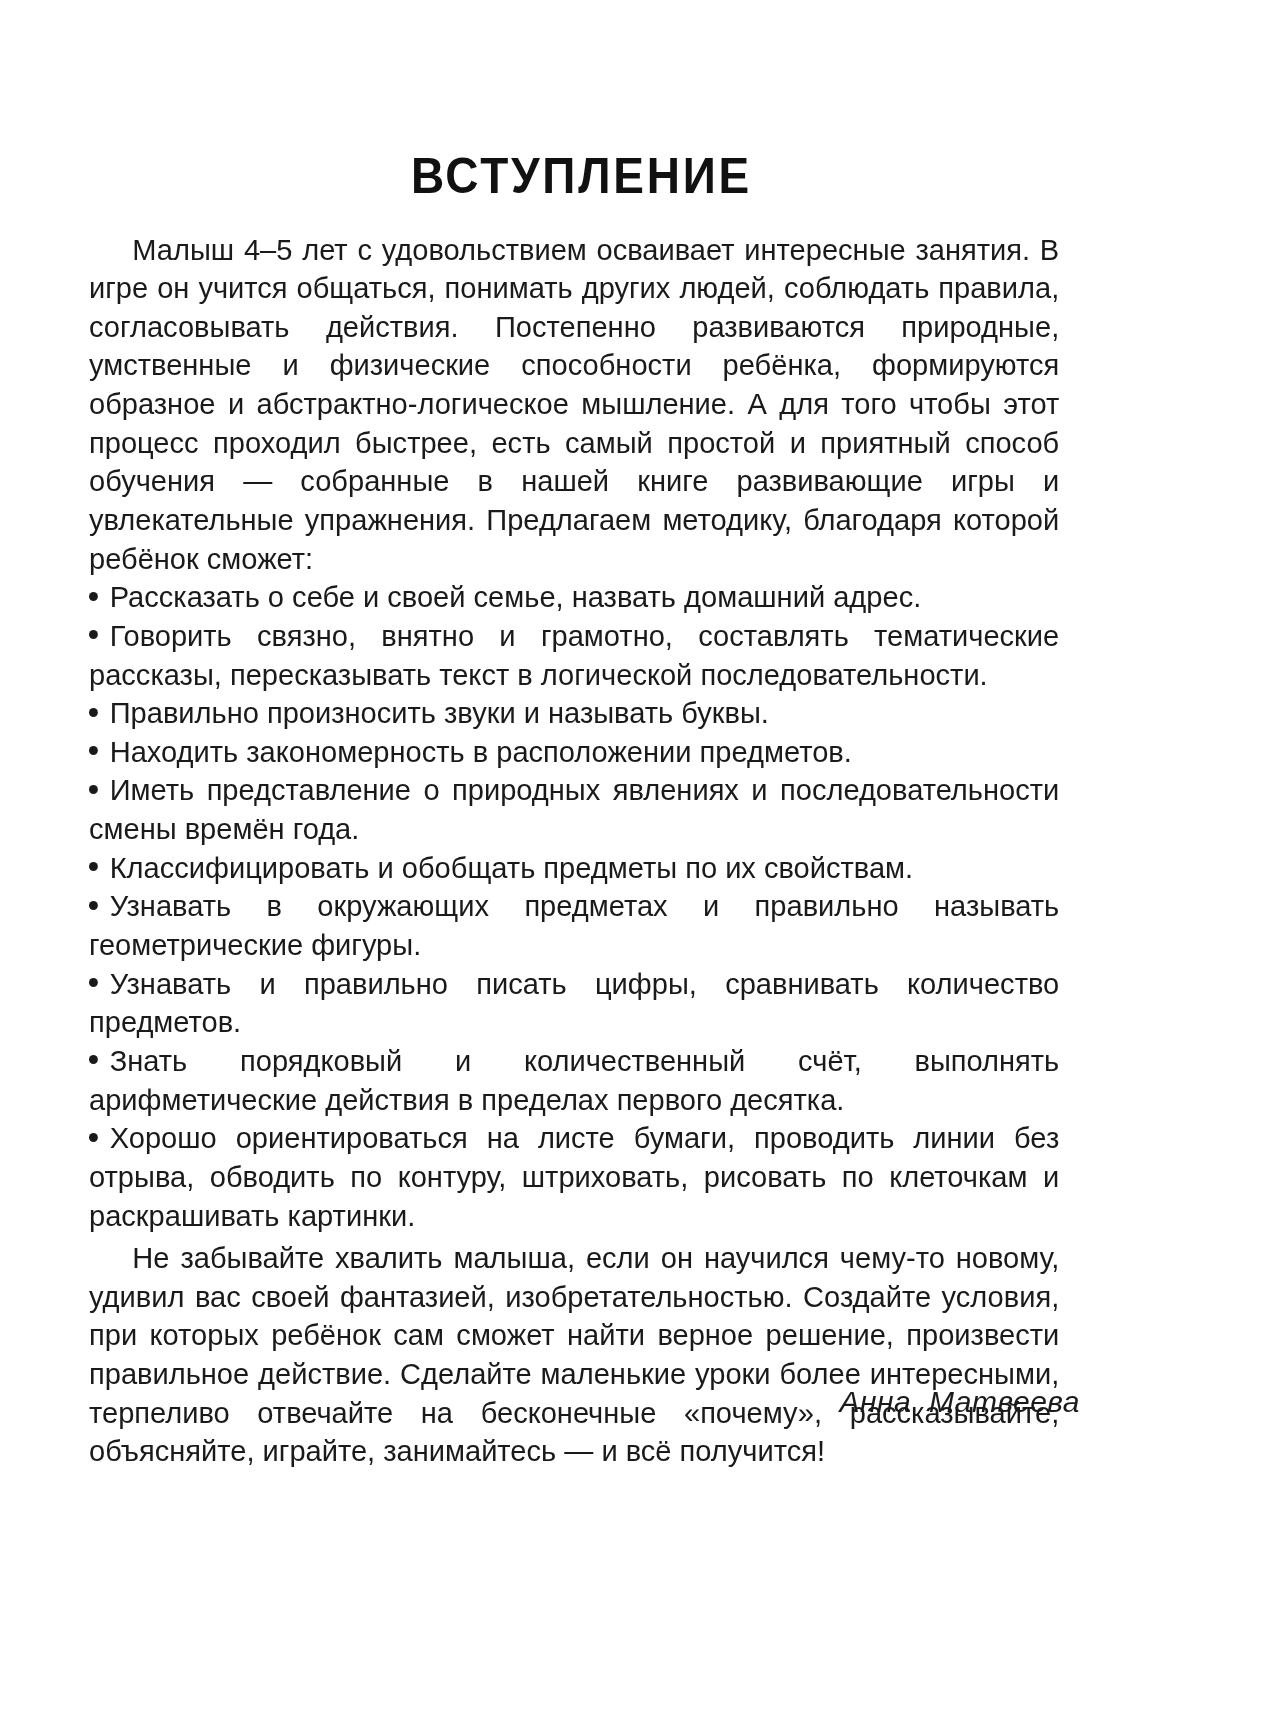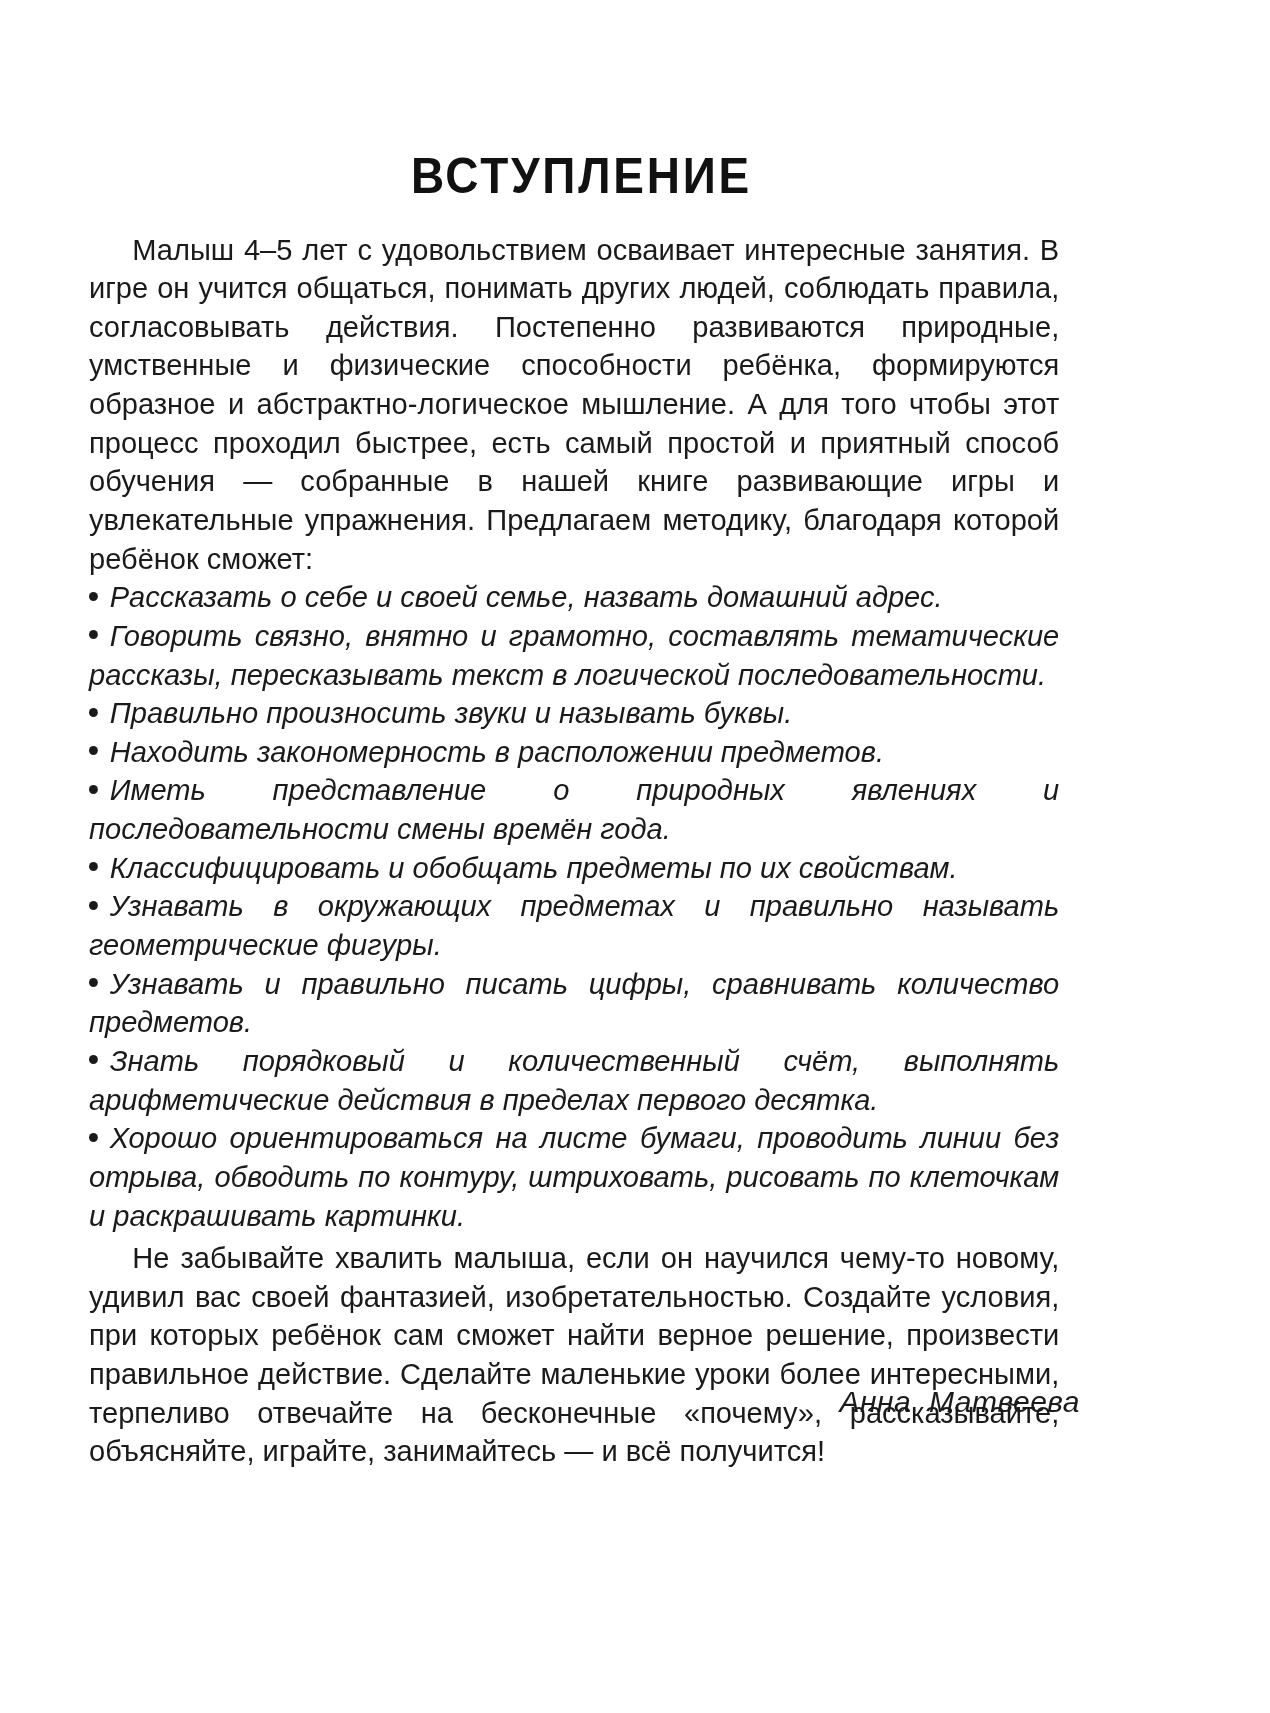--- a/index.html
+++ b/index.html
@@ -54,21 +54,20 @@
   }
   .para.indent::before {
     content: "";
     display: inline-block;
     width: 44px;
   }
   .bullet-list {
     margin: 0;
     padding: 0;
     list-style: none;
-    font-style: italic;
   }
   .bullet-item {
     position: relative;
     font-size: 29.5px;
     line-height: 1.31;
     text-align: justify;
     text-align-last: left;
     color: #1a1a1a;
     padding-left: 0;
     margin: 0;

